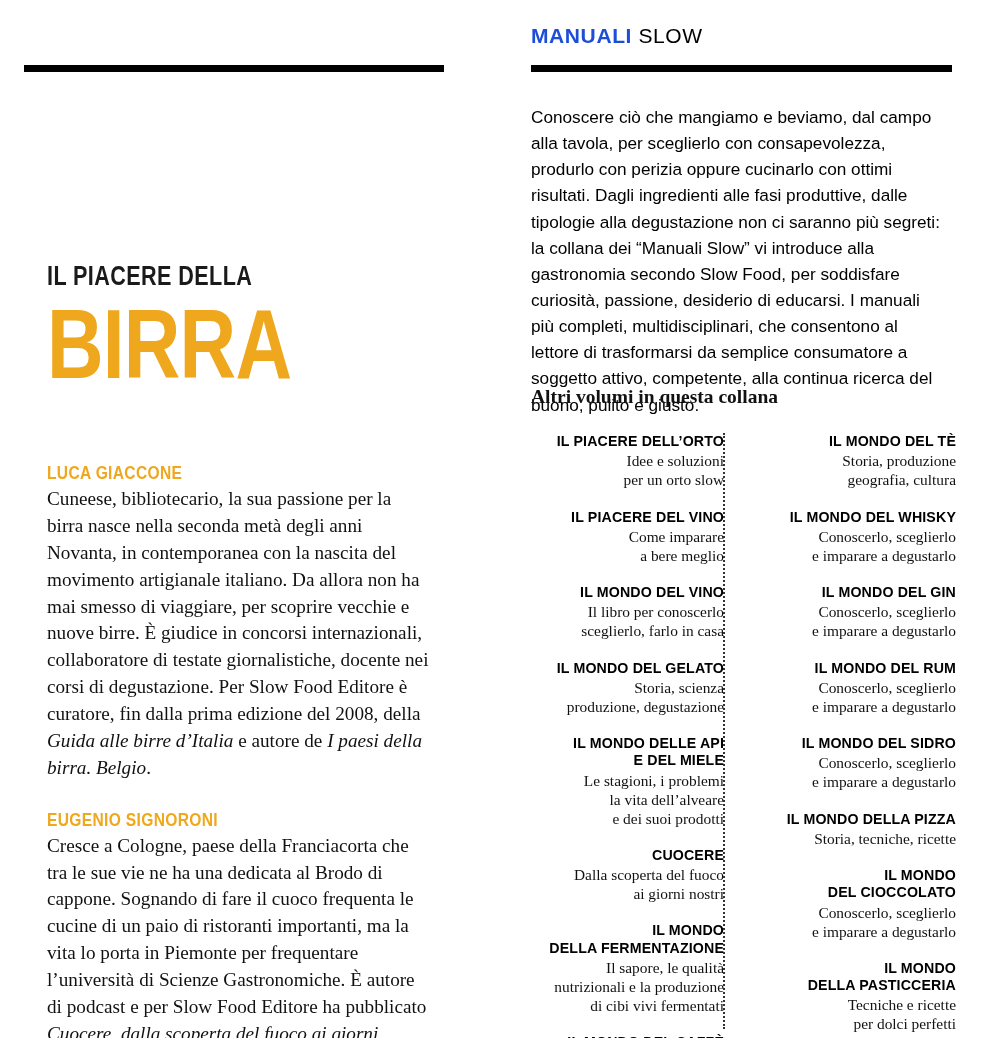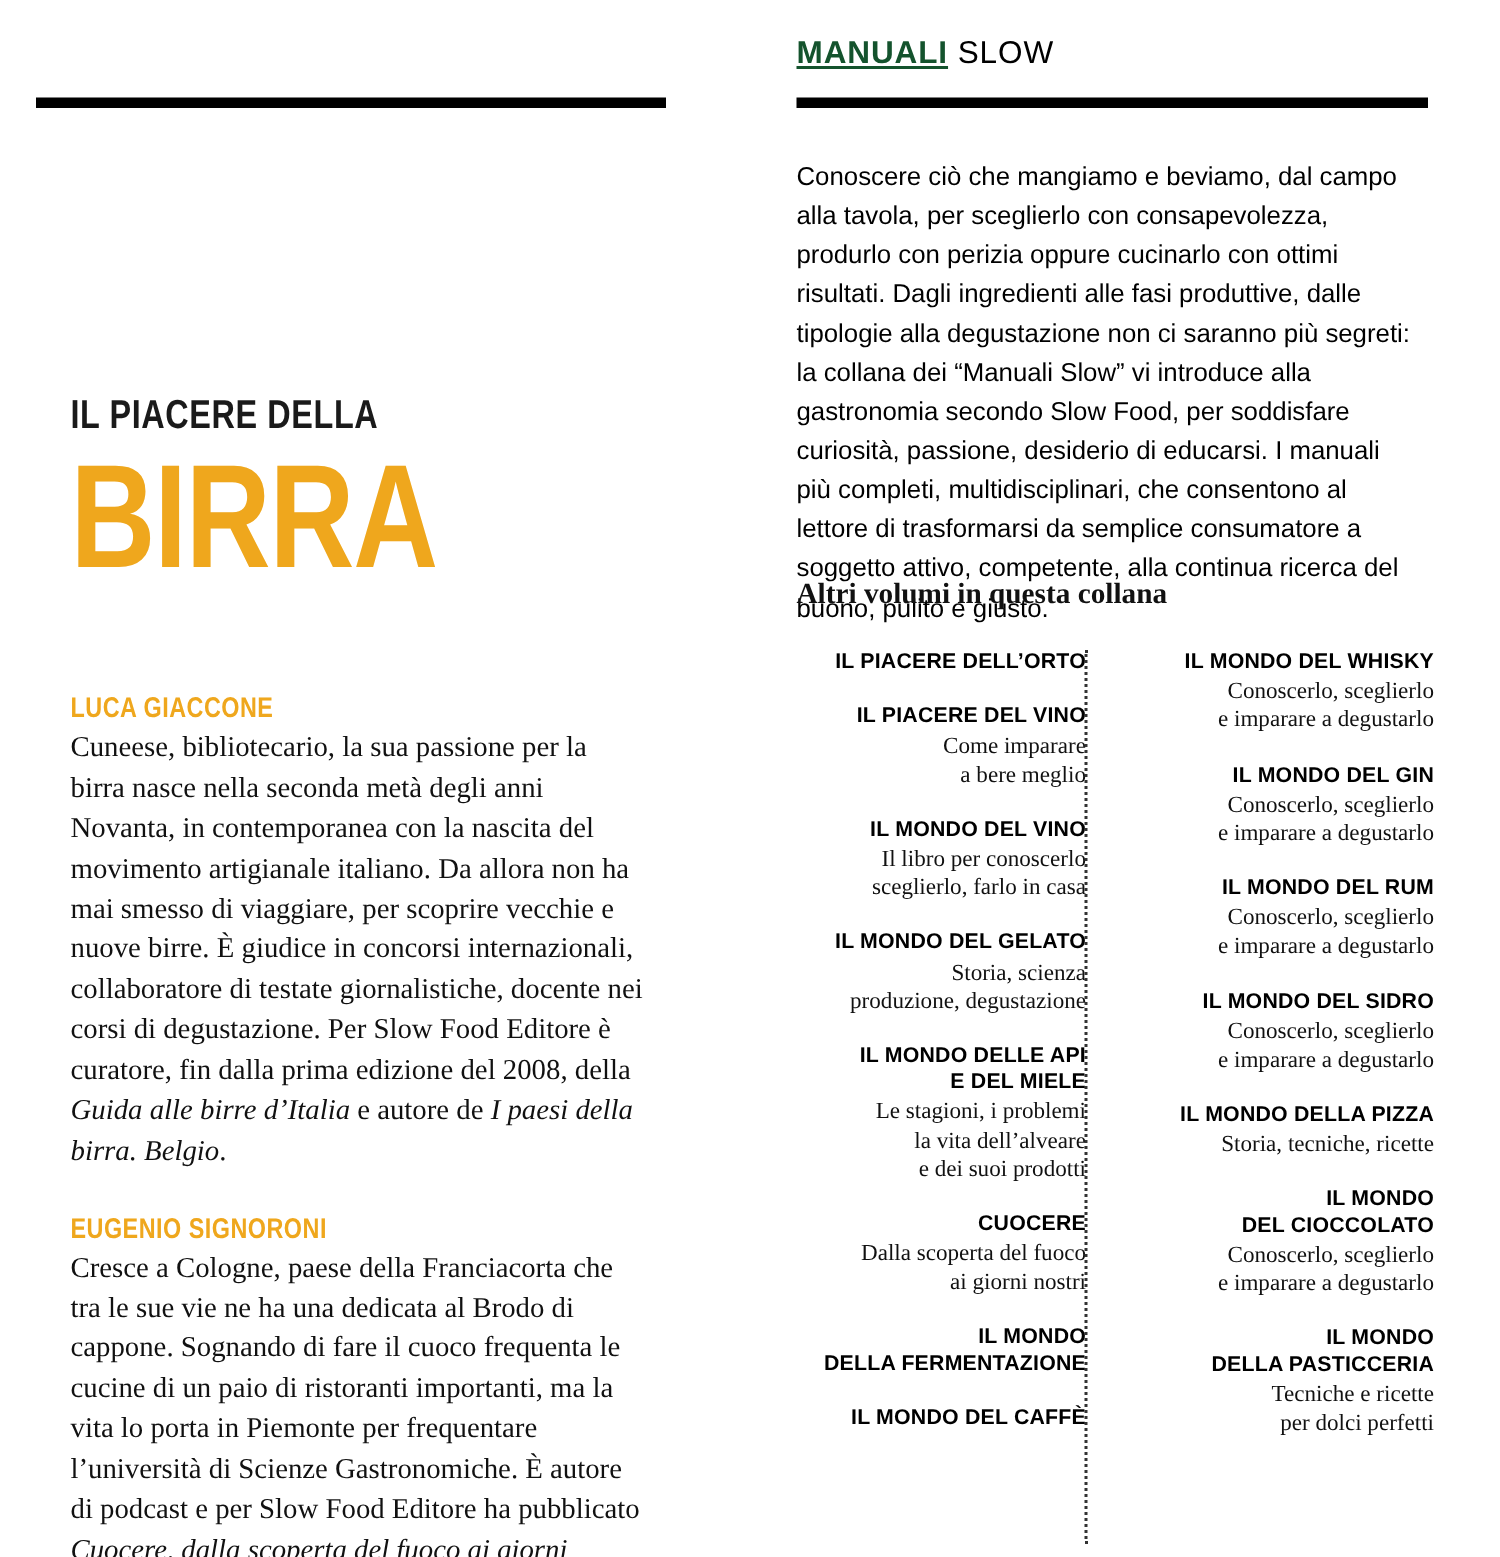--- a/index.html
+++ b/index.html
@@ -92,21 +92,21 @@
   .author-block + .author-block { margin-top: 27px; }
 
   .brand {
     position: absolute;
     left: 531px;
     top: 24px;
     font-size: 21px;
     letter-spacing: 0.6px;
     white-space: nowrap;
   }
-  .brand .b-bold  { font-weight: 700; color: #14532d; text-decoration: underline; }
+  .brand .b-bold  { font-weight: 700; color: #1d4ed8; }
   .brand .b-light { font-weight: 400; color: #000; text-align: right; }
 
   .intro {
     position: absolute;
     left: 531px;
     top: 104px;
     width: 410px;
     font-family: "Liberation Sans", sans-serif;
     font-size: 17.2px;
     line-height: 1.52;
@@ -185,20 +185,21 @@
   </div>
 
   <p class="intro">Conoscere ciò che mangiamo e beviamo, dal campo alla tavola, per sceglierlo con consapevolezza, produrlo con perizia oppure cucinarlo con ottimi risultati. Dagli ingredienti alle fasi produttive, dalle tipologie alla degustazione non ci saranno più segreti: la collana dei “Manuali Slow” vi introduce alla gastronomia secondo Slow Food, per soddisfare curiosità, passione, desiderio di educarsi. I manuali più completi, multidisciplinari, che consentono al lettore di trasformarsi da semplice consumatore a soggetto attivo, competente, alla continua ricerca del buono, pulito e giusto.</p>
 
   <div class="collana-heading">Altri volumi in questa collana</div>
 
   <div class="books">
     <div class="books-col col-left">
         <div class="book-item">
           <div class="book-title">IL PIACERE DELL’ORTO</div>
+          <div class="book-sub">Idee e soluzioni<br>per un orto slow</div>
         </div>
         <div class="book-item">
           <div class="book-title">IL PIACERE DEL VINO</div>
           <div class="book-sub">Come imparare<br>a bere meglio</div>
         </div>
         <div class="book-item">
           <div class="book-title">IL MONDO DEL VINO</div>
           <div class="book-sub">Il libro per conoscerlo<br>sceglierlo, farlo in casa</div>
         </div>
         <div class="book-item">
@@ -208,27 +209,32 @@
         <div class="book-item">
           <div class="book-title">IL MONDO DELLE API<br>E DEL MIELE</div>
           <div class="book-sub">Le stagioni, i problemi<br>la vita dell’alveare<br>e dei suoi prodotti</div>
         </div>
         <div class="book-item">
           <div class="book-title">CUOCERE</div>
           <div class="book-sub">Dalla scoperta del fuoco<br>ai giorni nostri</div>
         </div>
         <div class="book-item">
           <div class="book-title">IL MONDO<br>DELLA FERMENTAZIONE</div>
+          <div class="book-sub">Il sapore, le qualità<br>nutrizionali e la produzione<br>di cibi vivi fermentati</div>
         </div>
         <div class="book-item">
           <div class="book-title">IL MONDO DEL CAFFÈ</div>
         </div>
       </div>
     <div class="books-col col-right">
         <div class="book-item">
+          <div class="book-title">IL MONDO DEL TÈ</div>
+          <div class="book-sub">Storia, produzione<br>geografia, cultura</div>
+        </div>
+        <div class="book-item">
           <div class="book-title">IL MONDO DEL WHISKY</div>
           <div class="book-sub">Conoscerlo, sceglierlo<br>e imparare a degustarlo</div>
         </div>
         <div class="book-item">
           <div class="book-title">IL MONDO DEL GIN</div>
           <div class="book-sub">Conoscerlo, sceglierlo<br>e imparare a degustarlo</div>
         </div>
         <div class="book-item">
           <div class="book-title">IL MONDO DEL RUM</div>
           <div class="book-sub">Conoscerlo, sceglierlo<br>e imparare a degustarlo</div>

